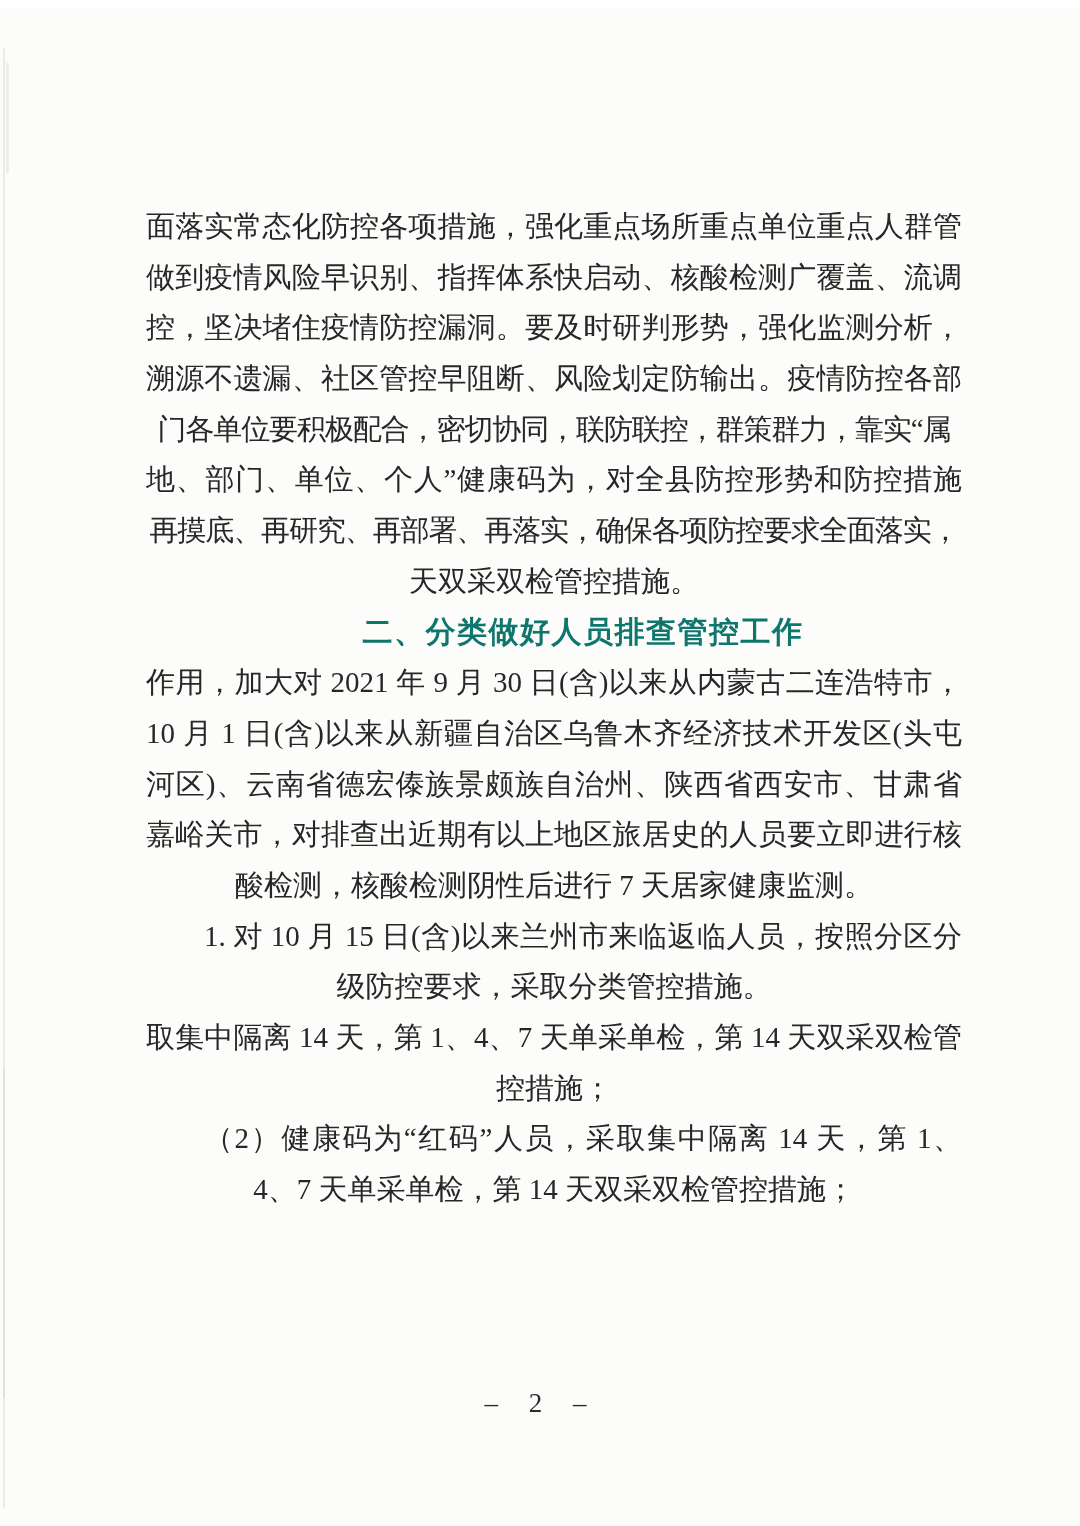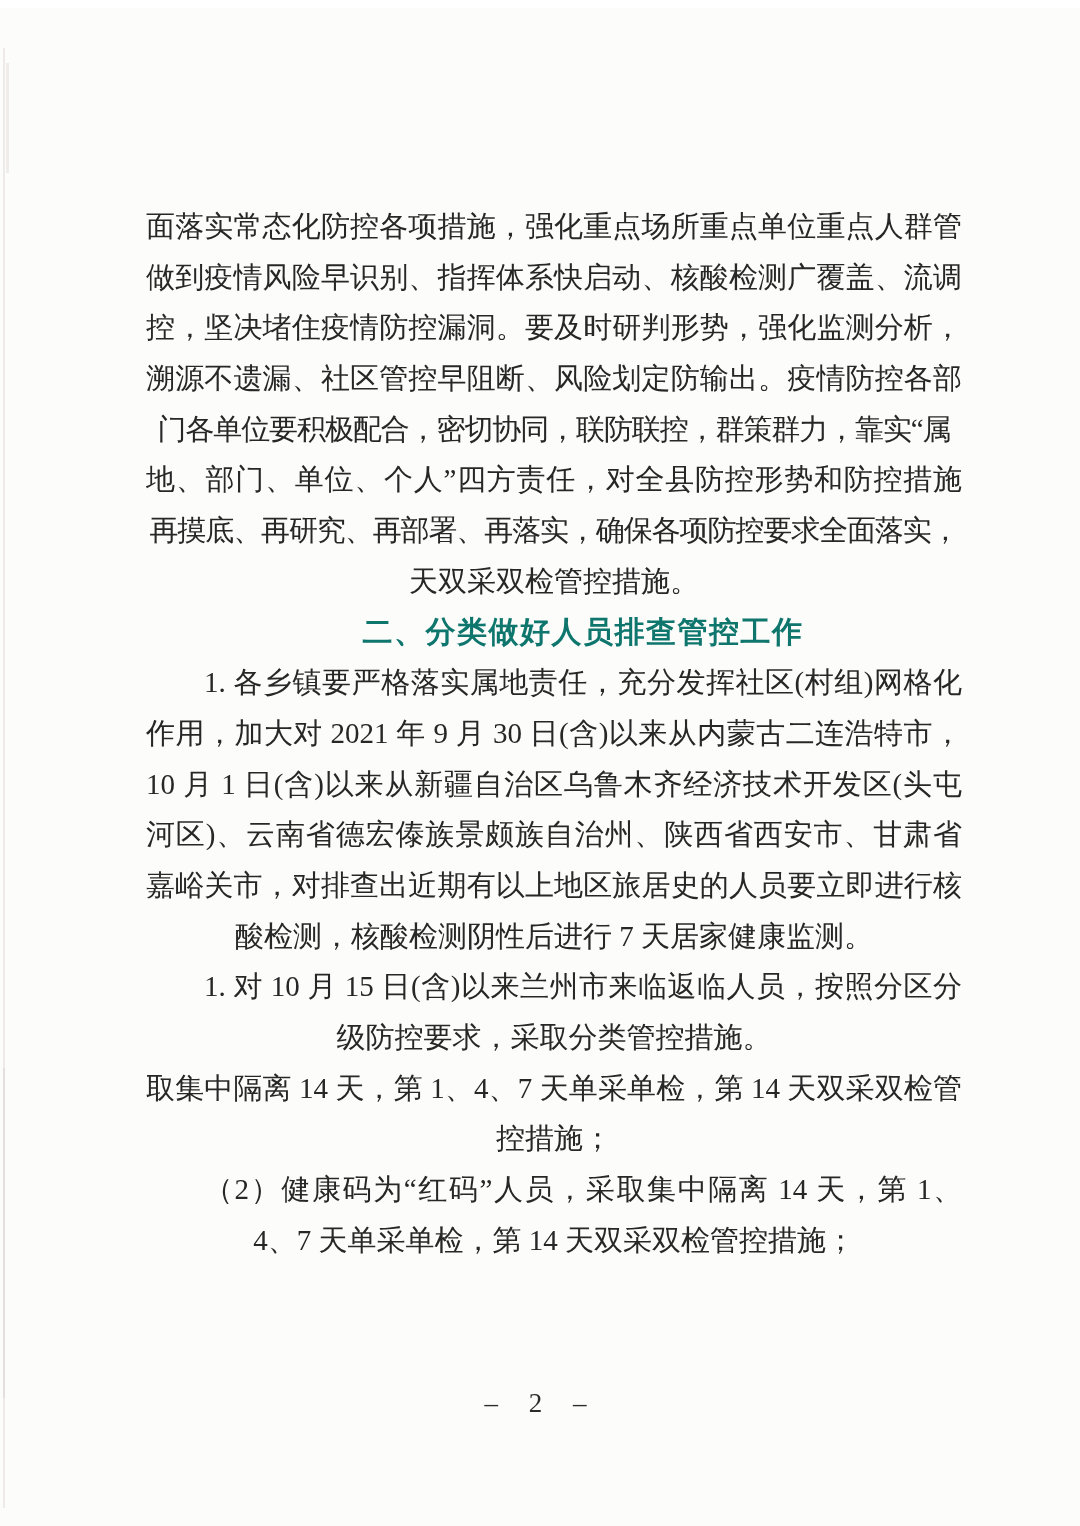--- a/index.html
+++ b/index.html
@@ -104,27 +104,26 @@
   <div class="scan-edge-dark"></div>
   <div class="scan-smudge"></div>
 
   <div class="text-block">
 
     <div class="tl fill">面落实常态化防控各项措施，强化重点场所重点单位重点人群管</div>
     <div class="tl fill">做到疫情风险早识别、指挥体系快启动、核酸检测广覆盖、流调</div>
     <div class="tl fill">控，坚决堵住疫情防控漏洞。要及时研判形势，强化监测分析，</div>
     <div class="tl fill">溯源不遗漏、社区管控早阻断、风险划定防输出。疫情防控各部</div>
     <div class="tl tight">门各单位要积极配合，密切协同，联防联控，群策群力，靠实“属</div>
-    <div class="tl fill">地、部门、单位、个人”四方责任，对全县防控形势和防控措施</div>
+    <div class="tl fill">地、部门、单位、个人”健康码为，对全县防控形势和防控措施</div>
     <div class="tl tight">再摸底、再研究、再部署、再落实，确保各项防控要求全面落实，</div>
     <div class="tl">天双采双检管控措施。</div>
 
     <div class="tl heading">二、分类做好人员排查管控工作</div>
 
-    <div class="tl fill ind">1. 各乡镇要严格落实属地责任，充分发挥社区(村组)网格化</div>
     <div class="tl fill">作用，加大对 2021 年 9 月 30 日(含)以来从内蒙古二连浩特市，</div>
     <div class="tl fill">10 月 1 日(含)以来从新疆自治区乌鲁木齐经济技术开发区(头屯</div>
     <div class="tl fill">河区)、云南省德宏傣族景颇族自治州、陕西省西安市、甘肃省</div>
     <div class="tl fill">嘉峪关市，对排查出近期有以上地区旅居史的人员要立即进行核</div>
     <div class="tl">酸检测，核酸检测阴性后进行 7 天居家健康监测。</div>
 
     <div class="tl fill ind">1. 对 10 月 15 日(含)以来兰州市来临返临人员，按照分区分</div>
     <div class="tl">级防控要求，采取分类管控措施。</div>
 
     <div class="tl fill">取集中隔离 14 天，第 1、4、7 天单采单检，第 14 天双采双检管</div>

